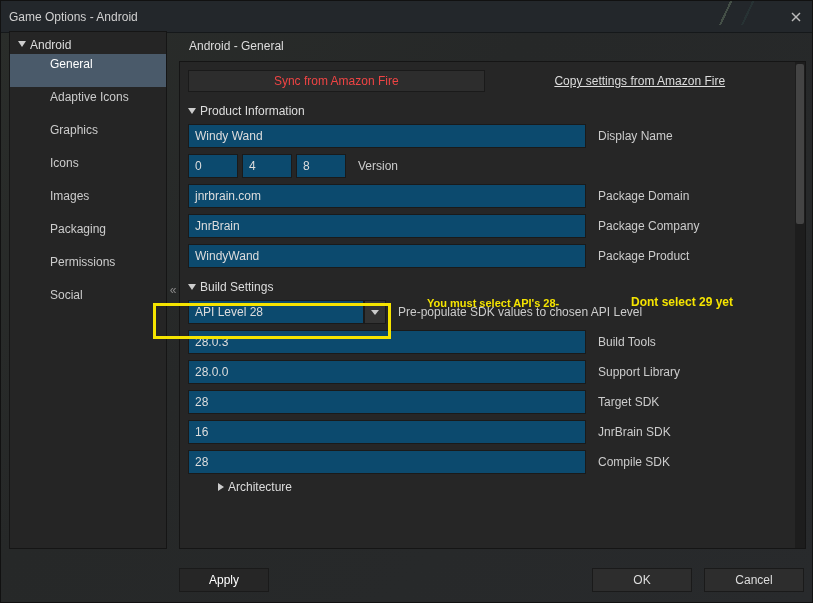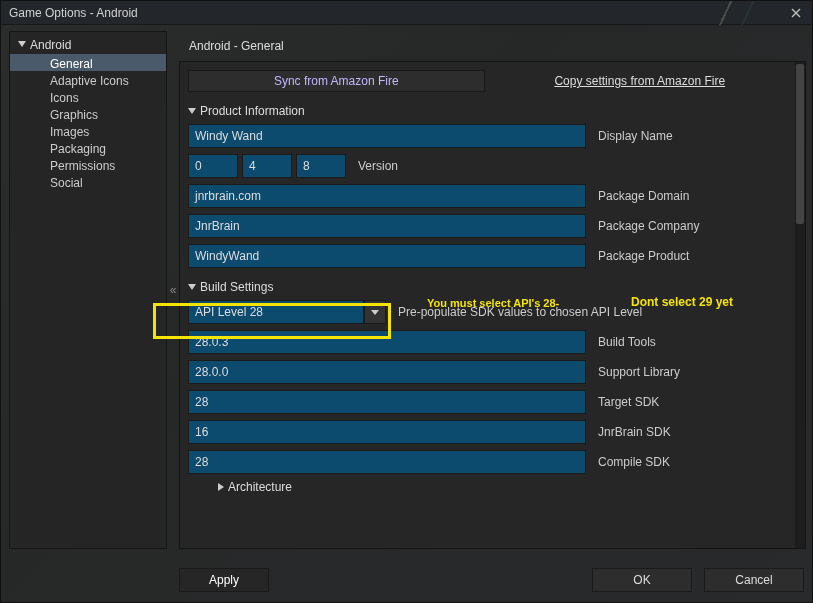--- a/index.html
+++ b/index.html
@@ -15,21 +15,21 @@
   }
   .window {
     position: absolute;
     top: 0; left: 0;
     width: 813px;
     height: 603px;
     background: linear-gradient(135deg, #2a2d2a 0%, #262828 40%, #282a2c 100%);
     border: 1px solid #111;
   }
   .titlebar {
-    height: 24px;
+    height: 32px;
     background: #23272b;
     display: flex;
     align-items: center;
     padding: 0 8px;
     border-bottom: 1px solid #15181a;
     position: relative;
   }
   .titlebar .title { color: #d0d0d0; font-size: 12px; }
   .titlebar .diag {
     position: absolute;
@@ -69,21 +69,21 @@
     border-left: 4px solid transparent;
     border-right: 4px solid transparent;
     border-top: 6px solid #ccc;
     margin-right: 4px;
     transform: translateY(-1px);
   }
   .tree-child {
     padding: 2px 4px 2px 40px;
     color: #ccc;
     cursor: pointer;
-    height: 17px;
+    height: 33px;
     line-height: 16px;
   }
   .tree-child.selected {
     background: #4a5a6a;
     color: #fff;
   }
   .collapse-handle {
     width: 12px;
     display: flex; align-items: center; justify-content: center;
     color: #888;
@@ -126,21 +126,21 @@
     display: flex;
     align-items: center;
     margin-bottom: 6px;
     gap: 8px;
   }
   .btn {
     flex: 1;
     height: 22px;
     background: #2d2d2d;
     border: 1px solid #1a1a1a;
-    color: #c4b5fd;
+    color: #ef4444;
     text-align: center;
     line-height: 20px;
     cursor: pointer;
   }
   .link-span {
     flex: 1;
     text-align: center;
     color: #ddd;
     text-decoration: underline;
     cursor: pointer;
@@ -273,22 +273,22 @@
   <div class="workspace">
 
     <div class="sidebar">
       <div class="tree-root">
         <div class="tree-parent">
           <div class="tri"></div>
           <span>Android</span>
         </div>
         <div class="tree-child selected"><span>General</span></div>
         <div class="tree-child"><span>Adaptive Icons</span></div>
+        <div class="tree-child"><span>Graphics</span></div>
         <div class="tree-child"><span>Icons</span></div>
-        <div class="tree-child"><span>Graphics</span></div>
         <div class="tree-child"><span>Images</span></div>
         <div class="tree-child"><span>Packaging</span></div>
         <div class="tree-child"><span>Permissions</span></div>
         <div class="tree-child"><span>Social</span></div>
       </div>
     </div>
 
     <div class="collapse-handle">«</div>
 
     <div class="main">

